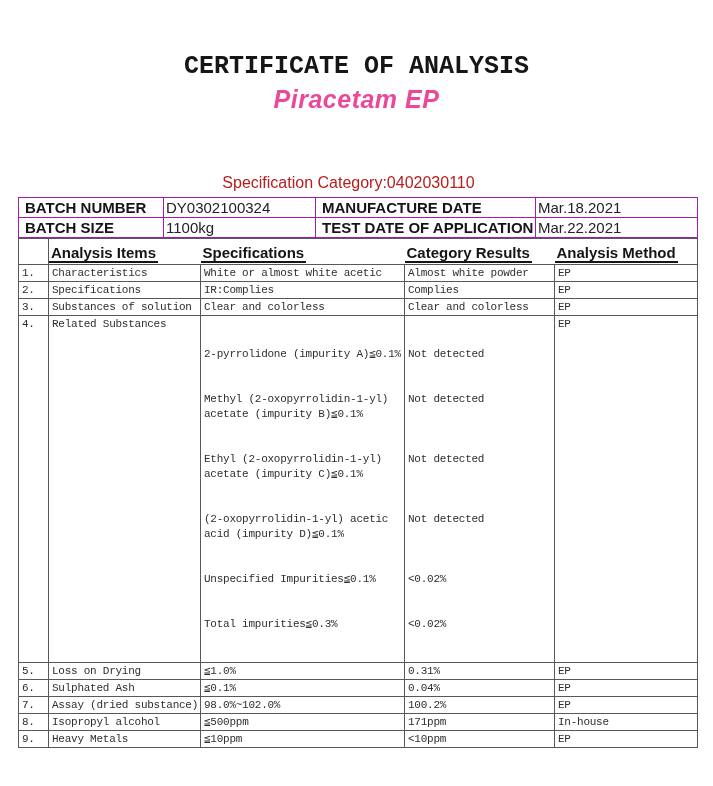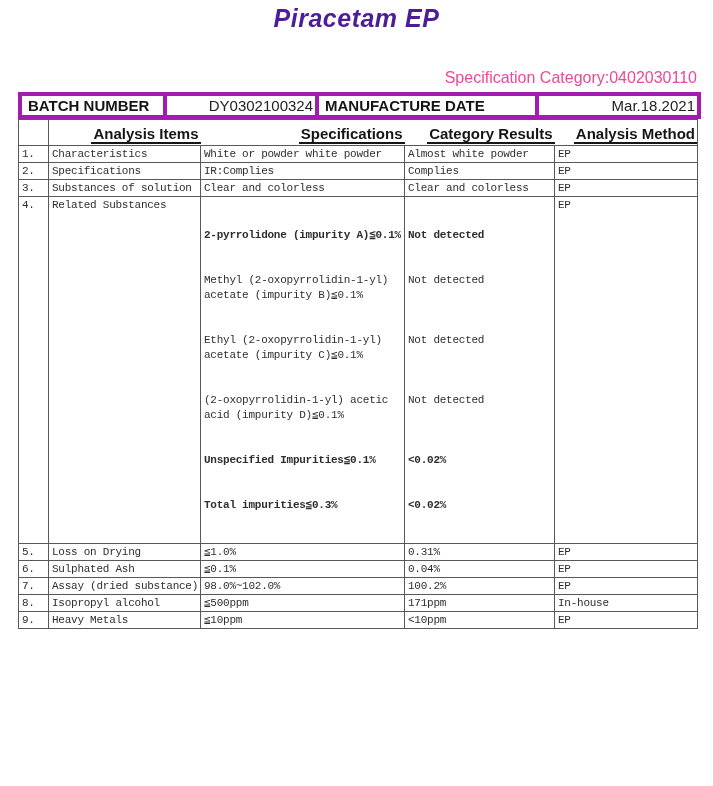--- a/index.html
+++ b/index.html
@@ -20,43 +20,43 @@
     letter-spacing:0px;
     color:#161616;
   }
   .doc-subtitle{
     margin:4px 0 0 0;
     text-align:center;
     font-family:"Liberation Sans", sans-serif;
     font-style:italic;
     font-weight:bold;
     font-size:25px;
-    color:#4c1d95;
+    color:#ec4899;
     letter-spacing:0.5px;
   }
   .spec-category{
-    margin:36px 16px 5px 0;
-    text-align:right;
+    margin:60px 16px 5px 0;
+    text-align:center;
     font-size:16px;
-    color:#ec4899;
+    color:#b91c1c;
   }
   table{border-collapse:collapse;table-layout:fixed;margin-left:18px;}
   
   .batch{width:679px;}
   .batch td{
-    border:4px solid #a21caf;
+    border:1px solid #a21caf;
     height:19px;
     padding:0 2px;
     font-size:15px;
     line-height:17px;
     overflow:hidden;
     white-space:nowrap;
   }
   .batch td.lbl{font-weight:bold;padding-left:6px;color:#151515;}
-  .batch td.val{text-align:right;color:#222222;}
+  .batch td.val{text-align:left;color:#222222;}
   
   .main{width:679px;border:1px solid #585858;}
   .main td{
     border:1px solid #585858;
     vertical-align:top;
     padding:1px 3px 0 3px;
     font-family:"Liberation Mono","DejaVu Sans Mono",monospace;
     font-size:11px;
     line-height:15px;
     letter-spacing:-0.25px;
@@ -65,53 +65,60 @@
     overflow:visible;
   }
   .main tr.body-row td{height:15px;}
   .main tr.hdr td{
     border:none;
     font-family:"Liberation Sans", sans-serif;
     font-size:15px;
     font-weight:bold;
     letter-spacing:0;
     color:#151515;
-    text-align:right;
+    text-align:left;
     height:22px;
     padding:2px 0 1px 0;
     vertical-align:middle;
     white-space:nowrap;
   }
   .main tr.hdr td.sep{border-right:1px solid #585858;}
   .main tr.hdr span{border-bottom:2px solid #161616;padding:0 2px 0px 2px;}
   .sub{display:block;}
-  .h1{height:15px;font-weight:bold;}
+  .h1{height:15px;}
   .h2{height:30px;}
 </style>
 </head>
 <body>
 
 <div class="page">
 
+  <div class="doc-title">CERTIFICATE OF ANALYSIS</div>
   <div class="doc-subtitle">Piracetam EP</div>
   <div class="spec-category">Specification Category:0402030110</div>
 
   <table class="batch">
     <colgroup>
         <col style="width:145px">
         <col style="width:152px">
         <col style="width:220px">
         <col style="width:162px">
       </colgroup>
     <tbody>
       <tr>
         <td class="lbl">BATCH NUMBER</td>
         <td class="val">DY0302100324</td>
         <td class="lbl">MANUFACTURE DATE</td>
         <td class="val">Mar.18.2021</td>
+      </tr>
+      <tr>
+        <td class="lbl">BATCH SIZE</td>
+        <td class="val">1100kg</td>
+        <td class="lbl">TEST DATE OF APPLICATION</td>
+        <td class="val">Mar.22.2021</td>
       </tr>
     </tbody>
   </table>
 
   <table class="main">
     <colgroup>
         <col style="width:30px">
         <col style="width:152px">
         <col style="width:204px">
         <col style="width:150px">
@@ -122,21 +129,21 @@
         <td class="sep"></td>
         <td><span>Analysis Items</span></td>
         <td><span>Specifications</span></td>
         <td><span>Category Results</span></td>
         <td><span>Analysis Method</span></td>
       </tr>
 
       <tr class="body-row">
         <td>1.</td>
         <td>Characteristics</td>
-        <td>White or powder white powder</td>
+        <td>White or almost white acetic</td>
         <td>Almost white powder</td>
         <td>EP</td>
       </tr>
       <tr class="body-row">
         <td>2.</td>
         <td>Specifications</td>
         <td>IR:Complies</td>
         <td>Complies</td>
         <td>EP</td>
       </tr>

